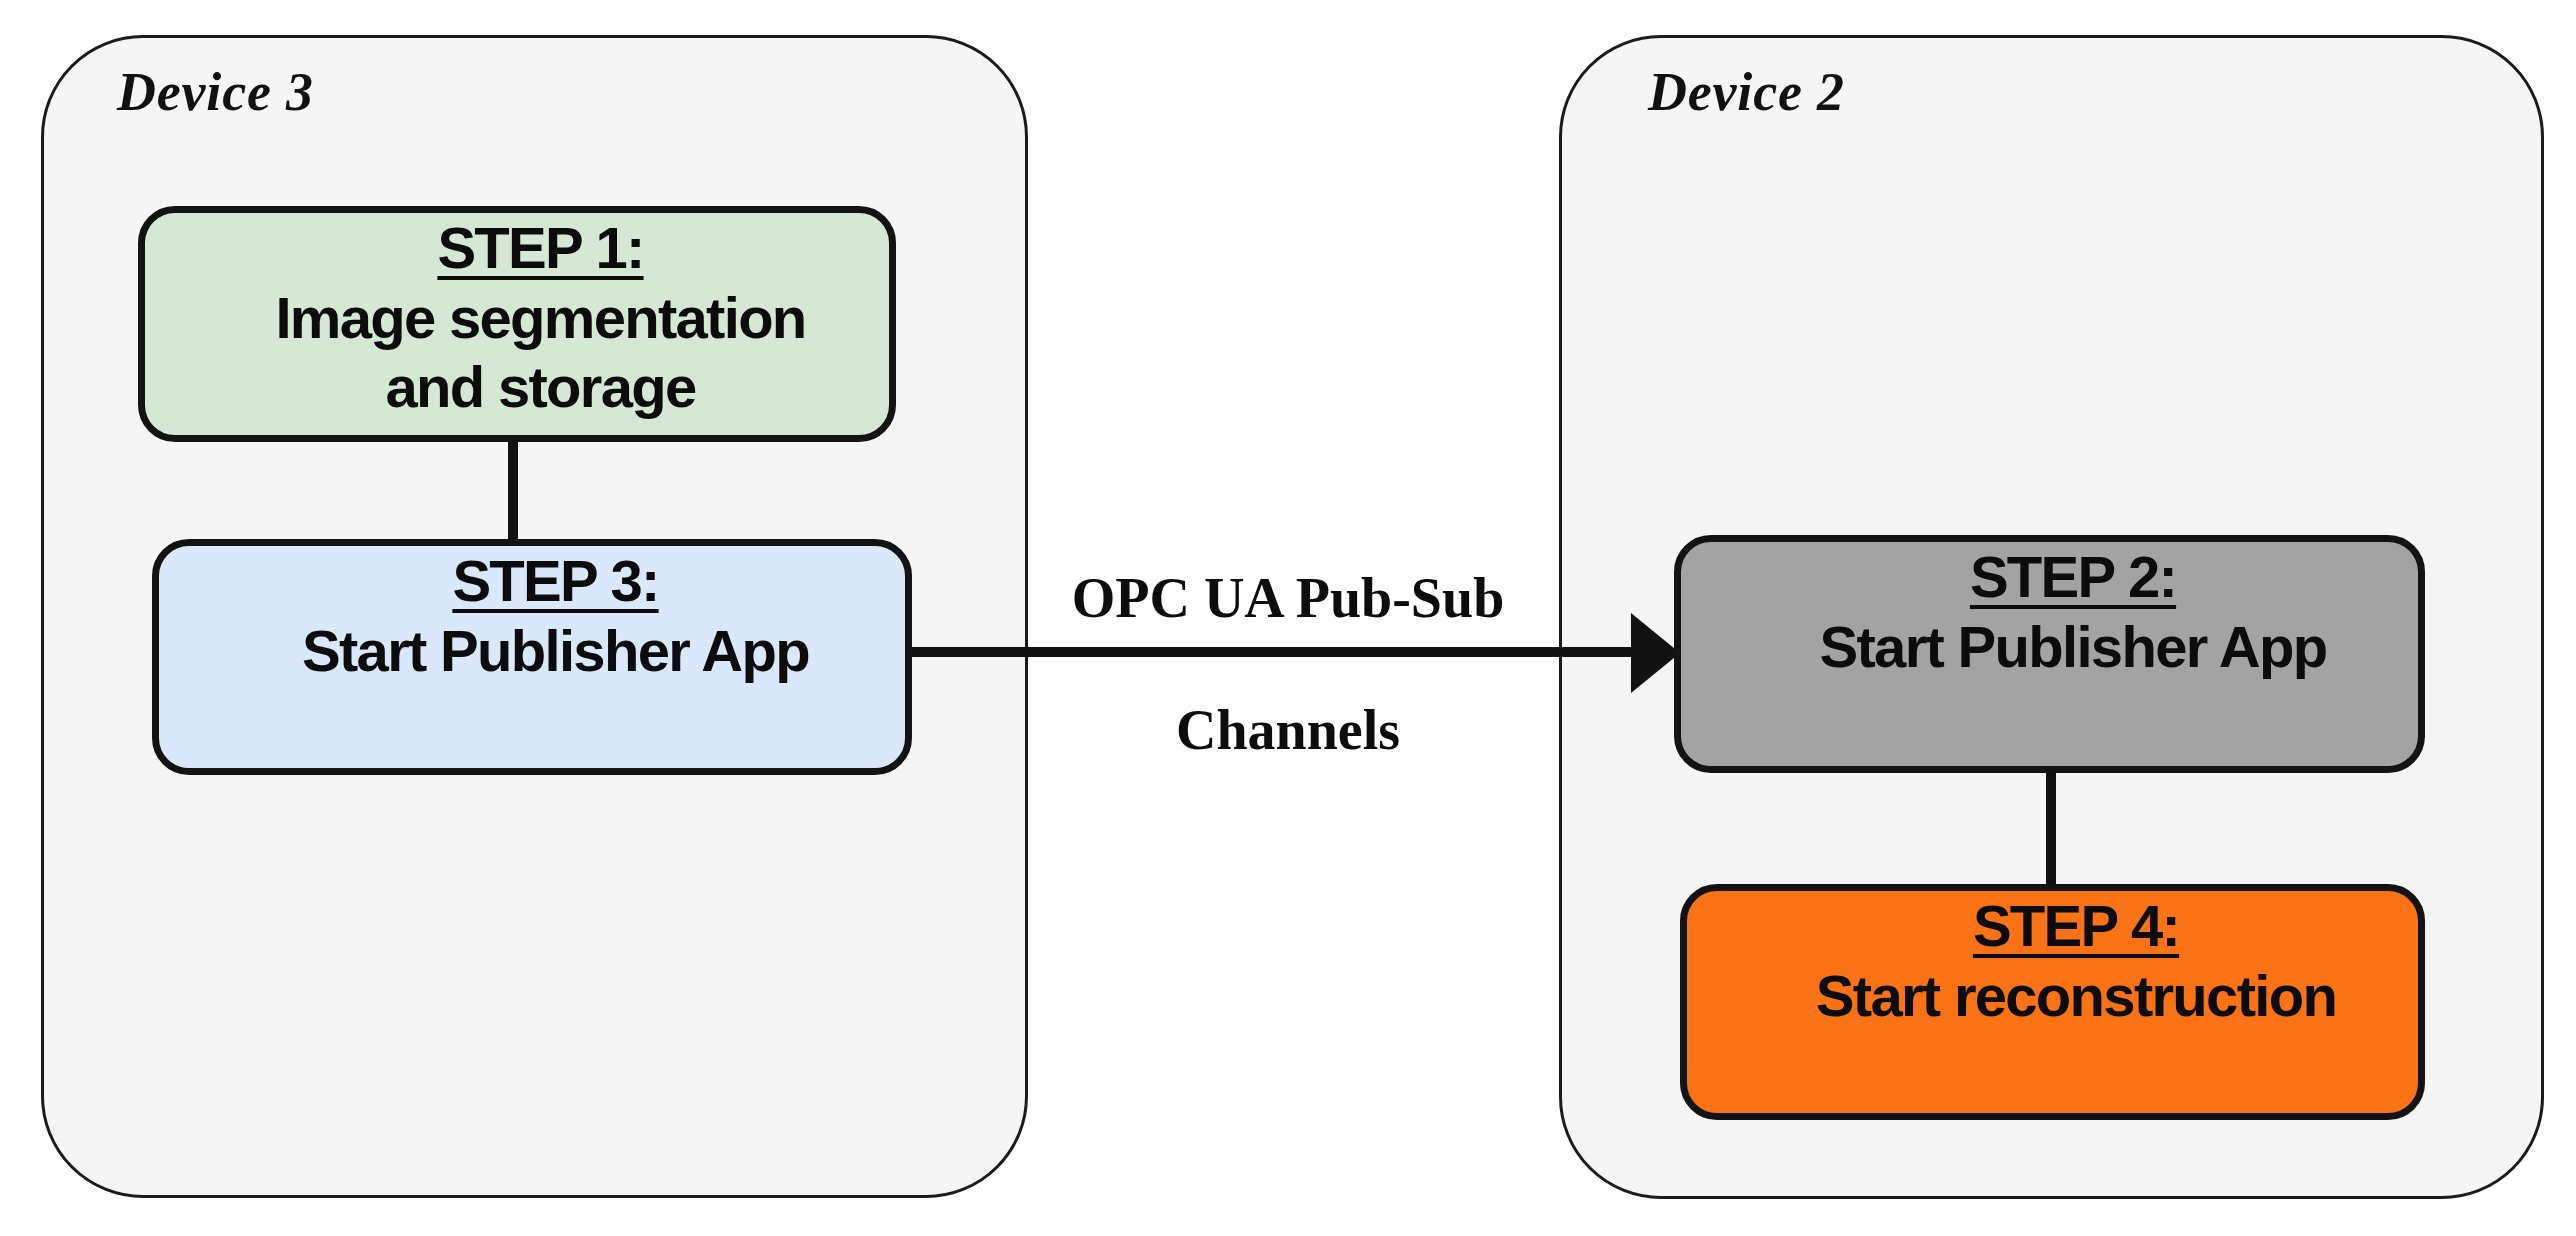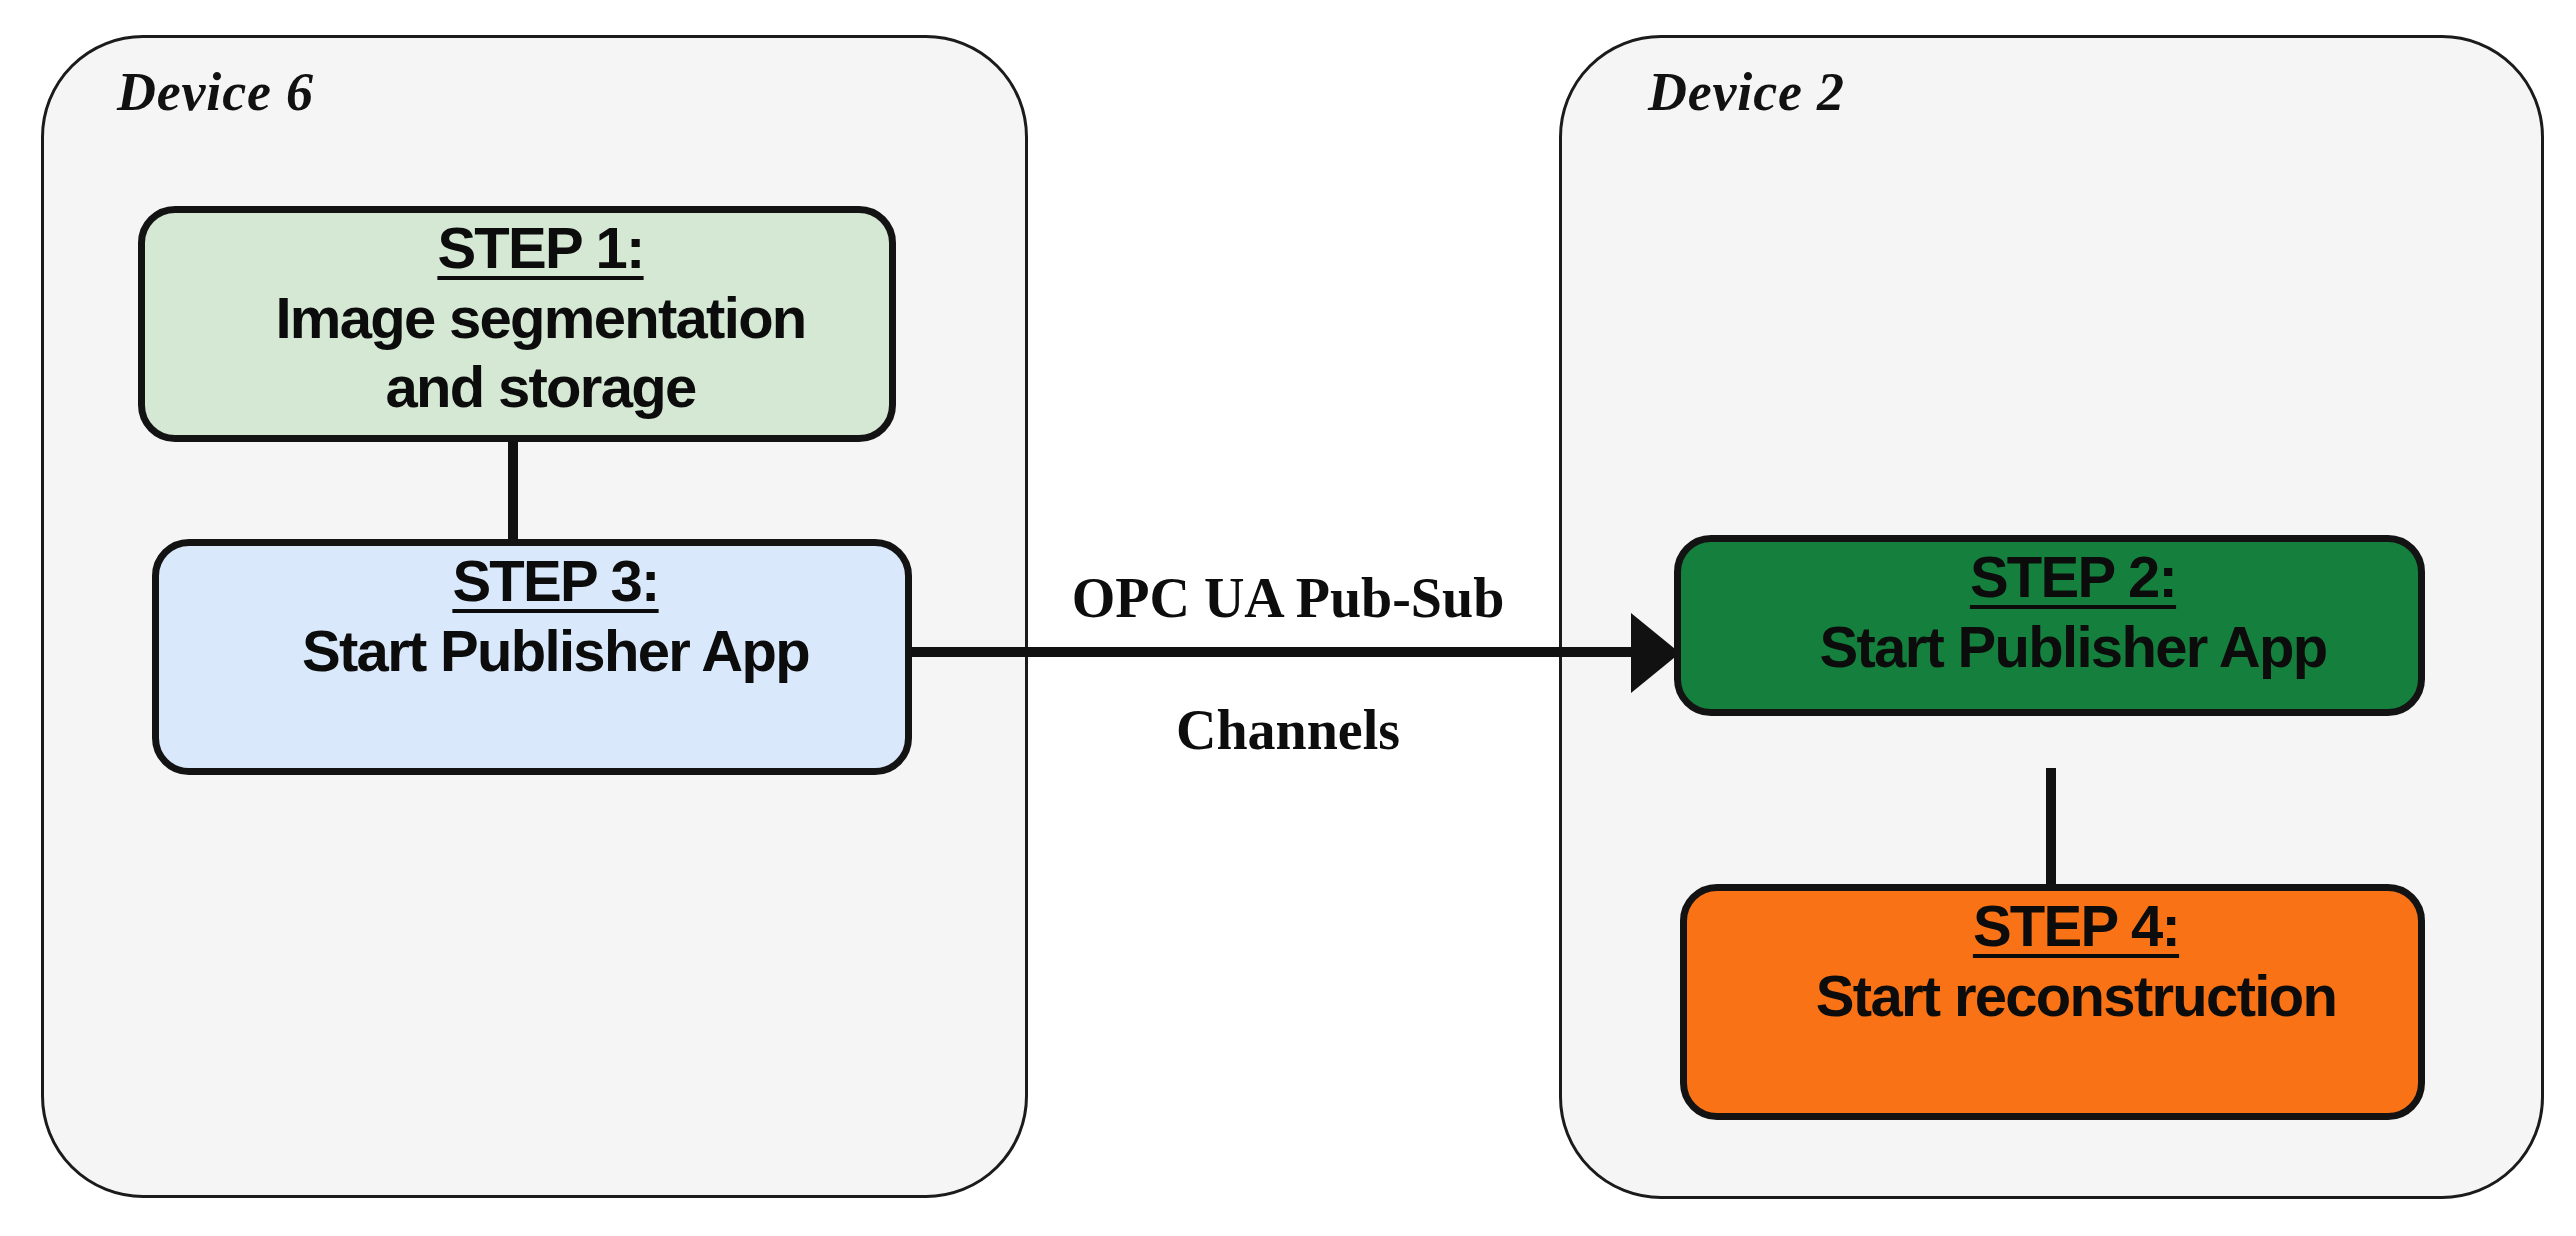--- a/index.html
+++ b/index.html
@@ -75,21 +75,21 @@
     color:#0d0d0d;
     white-space:nowrap;
   }
 </style>
 </head>
 <body>
 
 <div id="canvas">
 
   <div class="device" style="left: 41px; top: 35px; width: 987px; height: 1163px; background-color: rgb(245, 245, 245);"></div>
-  <div class="device-label" style="left:117px;top:61px;">Device 6</div>
+  <div class="device-label" style="left:117px;top:61px;">Device 3</div>
 
   <div class="device" style="left: 1559px; top: 35px; width: 985px; height: 1164px; background-color: rgb(245, 245, 245);"></div>
   <div class="device-label" style="left:1648px;top:61px;text-align:center;">Device 2</div>
 
   <div class="connector" style="left: 508px; top: 439px; width: 10.2px; height: 105px; background-color: rgb(17, 17, 17);"></div>
 
   <div class="connector" style="left: 2046px; top: 768px; width: 10.2px; height: 121px; background-color: rgb(17, 17, 17);"></div>
 
   <div class="arrow-line" style="left: 892px; top: 647px; width: 746px; height: 10.2px; background-color: rgb(17, 17, 17);"></div>
   <div class="arrow-head" style="left: 1631px; top: 613px; border-left-color: rgb(17, 17, 17);"></div>
@@ -101,21 +101,21 @@
     <div class="box-line box-title">STEP 1:</div>
     <div class="box-line">Image segmentation</div>
     <div class="box-line">and storage</div>
   </div>
 
   <div class="step-box" style="left: 152px; top: 539px; width: 760px; height: 236px; background-color: rgb(218, 232, 252);">
     <div class="box-line box-title">STEP 3:</div>
     <div class="box-line">Start Publisher App</div>
   </div>
 
-  <div class="step-box" style="left: 1674px; top: 535px; width: 751px; height: 181px; background-color: #15803d;">
+  <div class="step-box" style="left: 1674px; top: 535px; width: 751px; height: 238px; background-color: #a3a3a3;">
     <div class="box-line box-title">STEP 2:</div>
     <div class="box-line">Start Publisher App</div>
   </div>
 
   <div class="step-box" style="left: 1680px; top: 884px; width: 745px; height: 236px; background-color: #f97316;">
     <div class="box-line box-title">STEP 4:</div>
     <div class="box-line">Start reconstruction</div>
   </div>
 
 </div>

